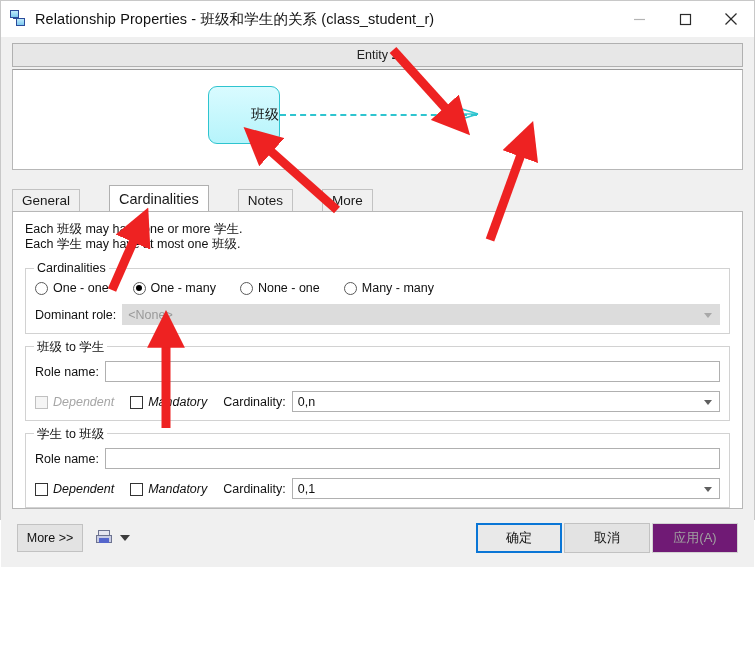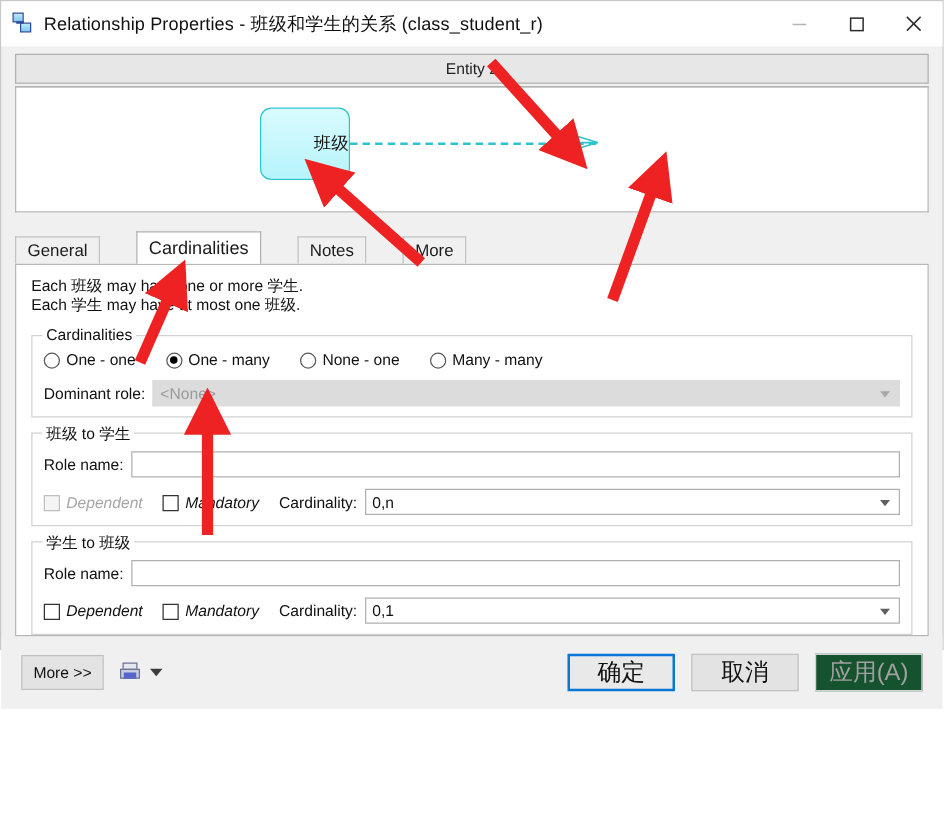--- a/index.html
+++ b/index.html
@@ -295,27 +295,27 @@
   }
   .btn {
     height: 30px;
     min-width: 86px;
     box-sizing: border-box;
     border: 1px solid #c2c2c2;
     background: #e3e3e3;
     display: flex;
     align-items: center;
     justify-content: center;
-    font-size: 19px;
-    color: #111;
-    margin-left: 13px;
+    font-size: 13px;
+    color: #111;
+    margin-left: 2px;
   }
   .btn.small { min-width: 66px; height: 28px; margin-left: 0; font-size: 12.5px; }
   .btn.default { border: 2px solid #0a76d6; background: #e9e9e9; }
-  .btn.disabled { color: #a0a0a0; background: #14532d; border-color: #d2d2d2; }
+  .btn.disabled { color: #a0a0a0; background: #701a75; border-color: #d2d2d2; }
   .print-icon {
     width: 17px; height: 17px;
     margin-left: 13px;
     position: relative;
     flex: 0 0 auto;
   }
   .print-icon .top {
     position: absolute; left: 2px; top: 0;
     width: 12px; height: 6px;
     background: #e6e6ef; border: 1px solid #6d7390;

